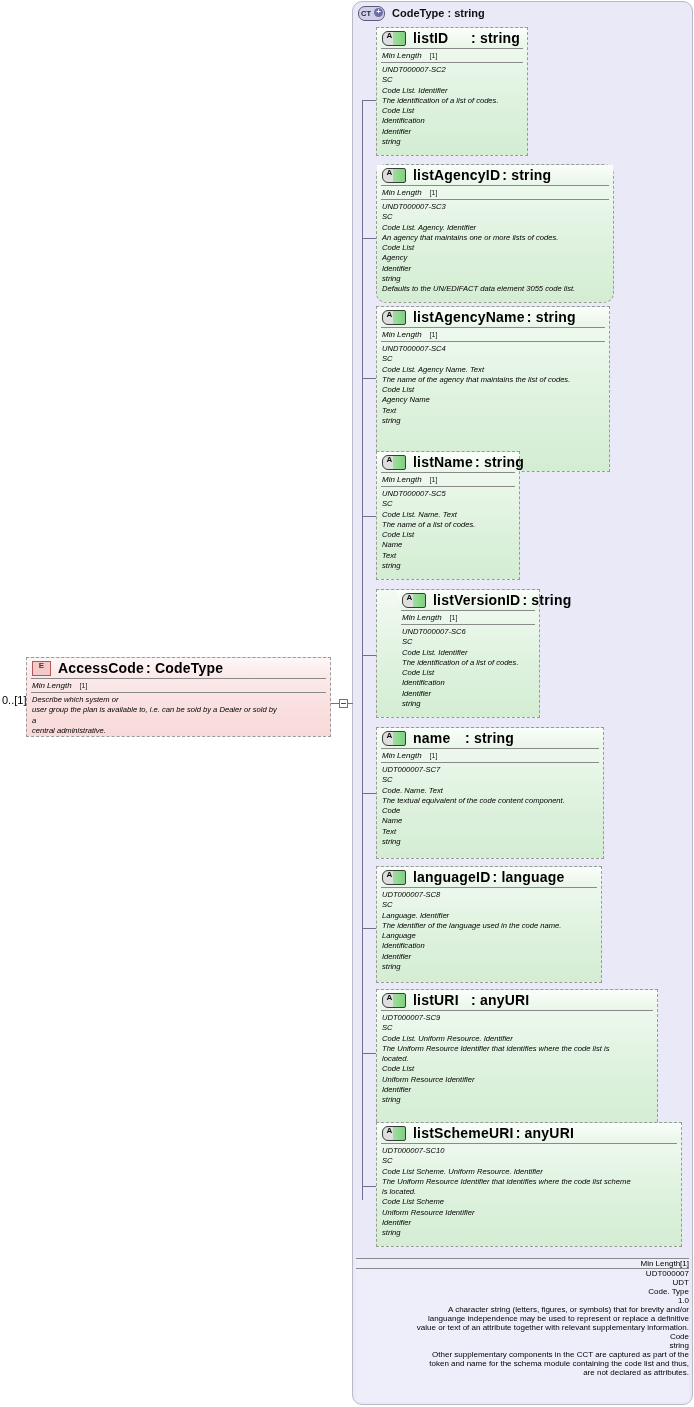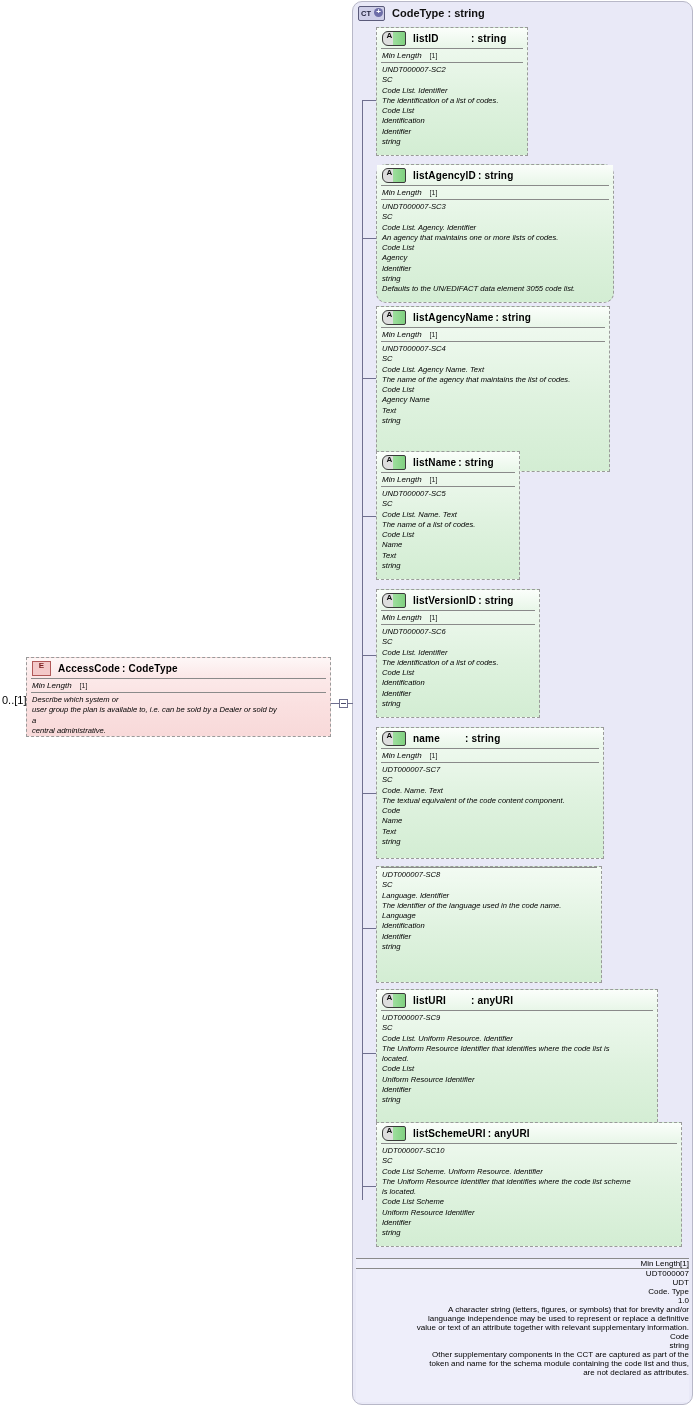--- a/index.html
+++ b/index.html
@@ -22,21 +22,21 @@
     position: absolute;
     box-sizing: border-box;
     border: 1px dashed #9a9a9a;
     background: #ffffff;
   }
   .node .hdr {
     display: flex;
     align-items: center;
     height: 20px;
     padding: 0 6px 0 5px;
-    font-size: 10px;
+    font-size: 14px;
     font-weight: bold;
     letter-spacing: .2px;
     white-space: nowrap;
   }
   .node .hdr .nm { margin-right: 2px; }
   .node .hdr .ty { }
   .node .sep {
     height: 1px;
     background: #8a8a8a;
     margin: 0 4px;
@@ -90,21 +90,21 @@
   .ico-e::after {
     content: "E";
     position: absolute; left: 0; top: -1px; width: 17px;
     text-align: center; font-size: 8px; font-weight: bold;
     color: #7a2020;
   }
   .ico-ct {
     flex: 0 0 auto;
     width: 25px; height: 13px;
     border: 1px solid #5a5a7a;
-    border-radius: 2px;
+    border-radius: 7px;
     background: #cfcfe8;
     margin-right: 7px;
     position: relative;
     font-size: 7.5px; font-weight: bold;
     color: #23233c;
   }
   .ico-ct .lbl {
     position: absolute; left: 2px; top: 2px; line-height: 9px;
   }
   .ico-ct .plus {
@@ -296,21 +296,21 @@
     <div>SC</div>
     <div>Code List. Name. Text</div>
     <div>The name of a list of codes.</div>
     <div>Code List</div>
     <div>Name</div>
     <div>Text</div>
     <div>string</div>
   </div>
 </div>
 
-<div class="node attr" id="attr4" style="left:376px; top:589px; width:164px; height:129px;">
+<div class="node attr" id="attr4" style="left:376px; top:589px; width:164px; height:129px;padding-left:20px;">
   <div class="hdr">
     <span class="ico-a"></span>
     <span class="nm">listVersionID</span>
     <span class="ty">: string</span>
   </div>
   <div class="sep"></div>
   <div class="facet">
     <span>Min Length</span><span class="card">[1]</span>
   </div>
   <div class="sep"></div>
@@ -343,20 +343,25 @@
     <div>Code. Name. Text</div>
     <div>The textual equivalent of the code content component.</div>
     <div>Code</div>
     <div>Name</div>
     <div>Text</div>
     <div>string</div>
   </div>
 </div>
 
 <div class="node attr" id="attr6" style="left:376px; top:866px; width:226px; height:117px;">
+  <div class="hdr">
+    <span class="ico-a"></span>
+    <span class="nm">languageID</span>
+    <span class="ty">: language</span>
+  </div>
   <div class="sep"></div>
   <div class="doc">
     <div>UDT000007-SC8</div>
     <div>SC</div>
     <div>Language. Identifier</div>
     <div>The identifier of the language used in the code name.</div>
     <div>Language</div>
     <div>Identification</div>
     <div>Identifier</div>
     <div>string</div>

